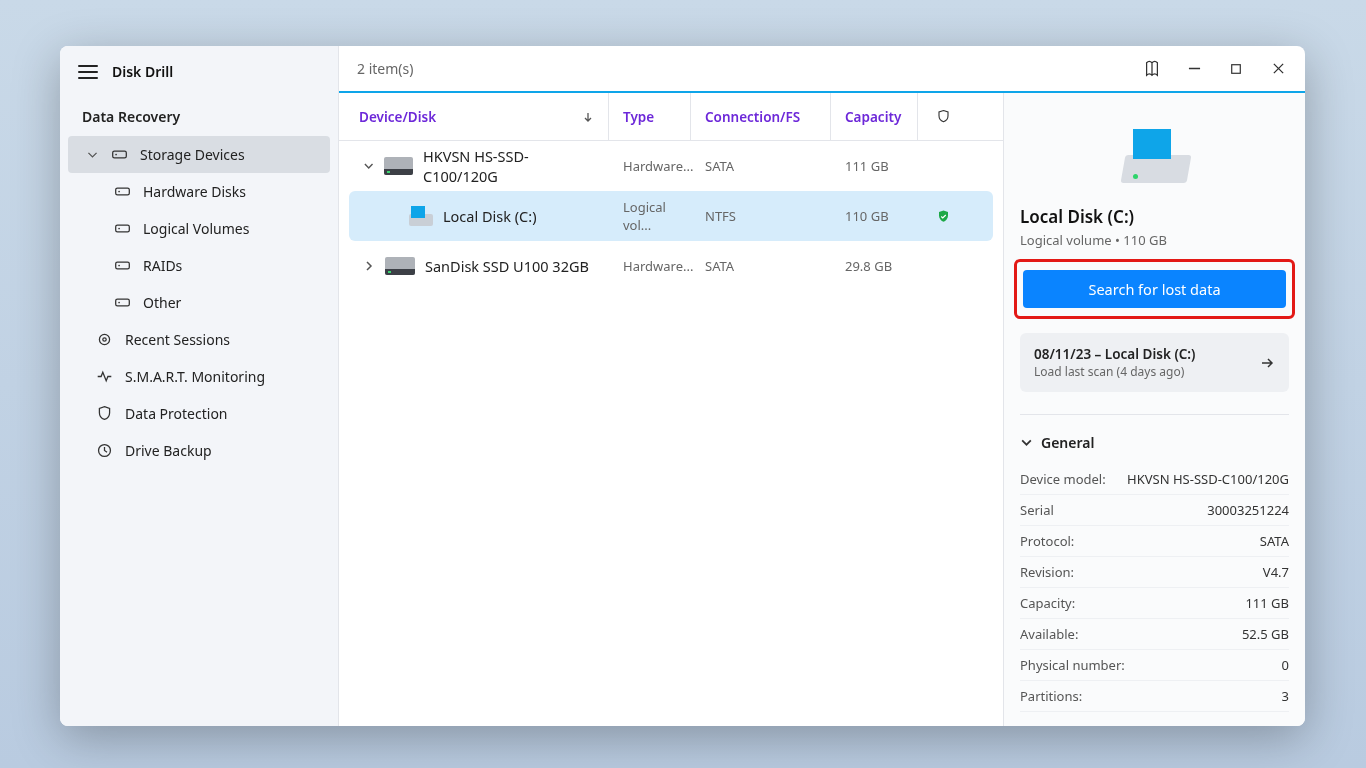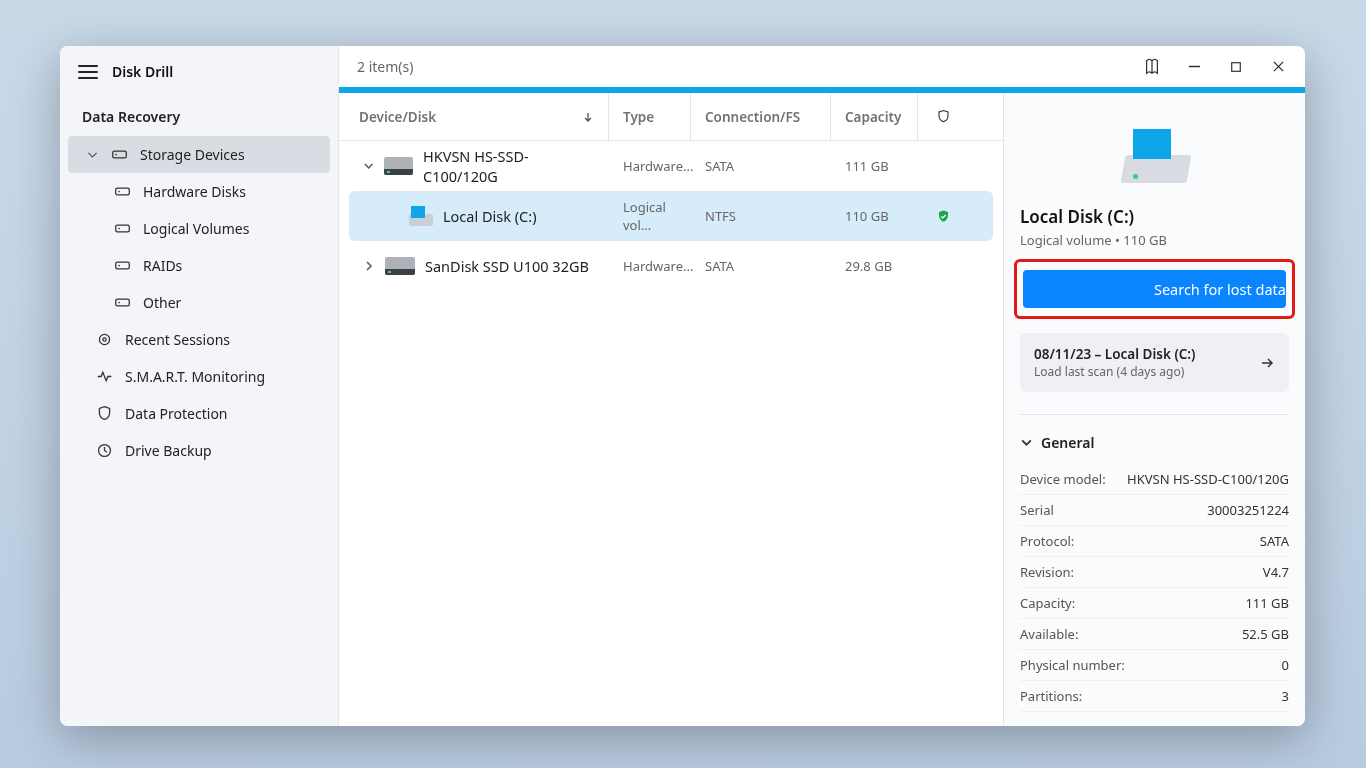--- a/index.html
+++ b/index.html
@@ -11,28 +11,28 @@
 .hamburger span { height:2px; background:#222; border-radius:1px; }
 .app-title { font-size:14px; font-weight:600; color:#111; }
 .section-head { padding:10px 22px; font-size:14px; font-weight:600; color:#222; }
 .nav-item { display:flex; align-items:center; gap:12px; padding:9px 38px 9px 38px; font-size:14px; color:#222; cursor:pointer; }
 .nav-item.top { padding-left:18px; background:#d9dde3; border-radius:4px; margin:0 8px; }
 .nav-item.sub { padding-left:54px;text-align:right; }
 .nav-item.tool { padding-left:36px; }
 .chev { width:13px; height:13px; display:inline-block; }
 .nav-icon { width:17px; height:17px; display:flex; align-items:center; justify-content:center; color:#333; }
 .main { flex:1; display:flex; flex-direction:column; }
-.topbar { height:48px; display:flex; align-items:center; padding:0 18px; border-bottom:6px solid #0ea5e9; }
+.topbar { height:48px; display:flex; align-items:center; padding:0 18px; border-bottom:2px solid #0ea5e9; }
 .item-count { font-size:14px; color:#666; }
 .topbar-right { margin-left:auto; display:flex; gap:24px; align-items:center; }
 .win-btn { width:18px; height:18px; display:flex; align-items:center; justify-content:center; cursor:pointer; color:#333; }
 .content { flex:1; display:flex; }
 .table-wrap { flex:1; padding:0; }
 .thead { display:flex; height:48px; border-bottom:1px solid #e3e5ea; }
-.th { display:flex; align-items:center; padding:0 14px; font-size:13.5px; font-weight:600; color:#737373; border-right:1px solid #e3e5ea; }
+.th { display:flex; align-items:center; padding:0 14px; font-size:13.5px; font-weight:600; color:#6d28d9; border-right:1px solid #e3e5ea; }
 .th.device { width:270px; padding-left:20px; justify-content:space-between; }
 .th.type { width:82px; }
 .th.conn { width:140px; }
 .th.cap { width:87px; }
 .th.shield { width:50px; border-right:none; justify-content:center; }
 .trow { display:flex; align-items:center; height:50px; font-size:14.5px; color:#222; margin:0 10px; border-radius:6px; }
 .trow.selected { background:#d6ecfb; }
 .trow .cell { padding:0 14px; display:flex; align-items:center; }
 .cell.device { width:260px; gap:10px; }
 .cell.device.child { padding-left:60px; }
@@ -48,21 +48,21 @@
 .vol-ic .win { position:absolute; top:0; left:2px; width:14px; height:12px; background:#0ea5e9; }
 .shield-ok { color:#1ca846; }
 .details { width:302px; border-left:1px solid #e3e5ea; background:#fafbfc; padding:22px 16px 14px; overflow:hidden; }
 .big-vol { width:80px; height:60px; margin:10px auto 20px; position:relative; }
 .big-vol .base { position:absolute; bottom:2px; left:8px; width:66px; height:28px; background:#d8dce2; border-radius:3px; transform:skewX(-10deg); }
 .big-vol .win { position:absolute; top:4px; left:18px; width:38px; height:30px; background:#0ea5e9; }
 .big-vol .dot { position:absolute; bottom:6px; left:18px; width:5px; height:5px; border-radius:50%; background:#2dd46a; }
 .det-title { font-size:17px; font-weight:600; color:#111; }
 .det-sub { font-size:13px; color:#666; margin-top:3px; }
 .search-btn-wrap { border:3px solid #e31916; border-radius:6px; padding:8px 6px; margin:10px -6px 14px; }
-.search-btn { width:100%; height:38px; background:#0a84ff; color:#fff; font-size:14.5px; border:none; border-radius:4px; cursor:pointer;text-align:right; }
+.search-btn { width:100%; height:38px; background:#0a84ff; color:#fff; font-size:14.5px; border:none; border-radius:4px; cursor:pointer; }
 .last-scan { background:#eef0f3; border-radius:6px; padding:12px 14px; display:flex; align-items:center; cursor:pointer; margin-bottom:22px;justify-content:flex-end; }
 .last-scan .txt { flex:1; }
 .last-scan .t1 { font-size:13.5px; font-weight:600; color:#222; }
 .last-scan .t2 { font-size:12px; color:#666; }
 .hr { height:1px; background:#e3e5ea; margin:0 0 12px; }
 .accordion { display:flex; align-items:center; gap:8px; font-size:14px; font-weight:600; color:#222; cursor:pointer; padding:6px 0 12px; }
 .kv { display:flex; justify-content:space-between; font-size:13px; padding:6px 0; border-bottom:1px solid #eef0f3; color:#333; }
 .kv .k { color:#555; }
 .more { display:flex; align-items:center; gap:10px; font-size:14px; font-weight:600; color:#222; padding:14px 0 0; cursor:pointer; }
 svg { display:block; }

